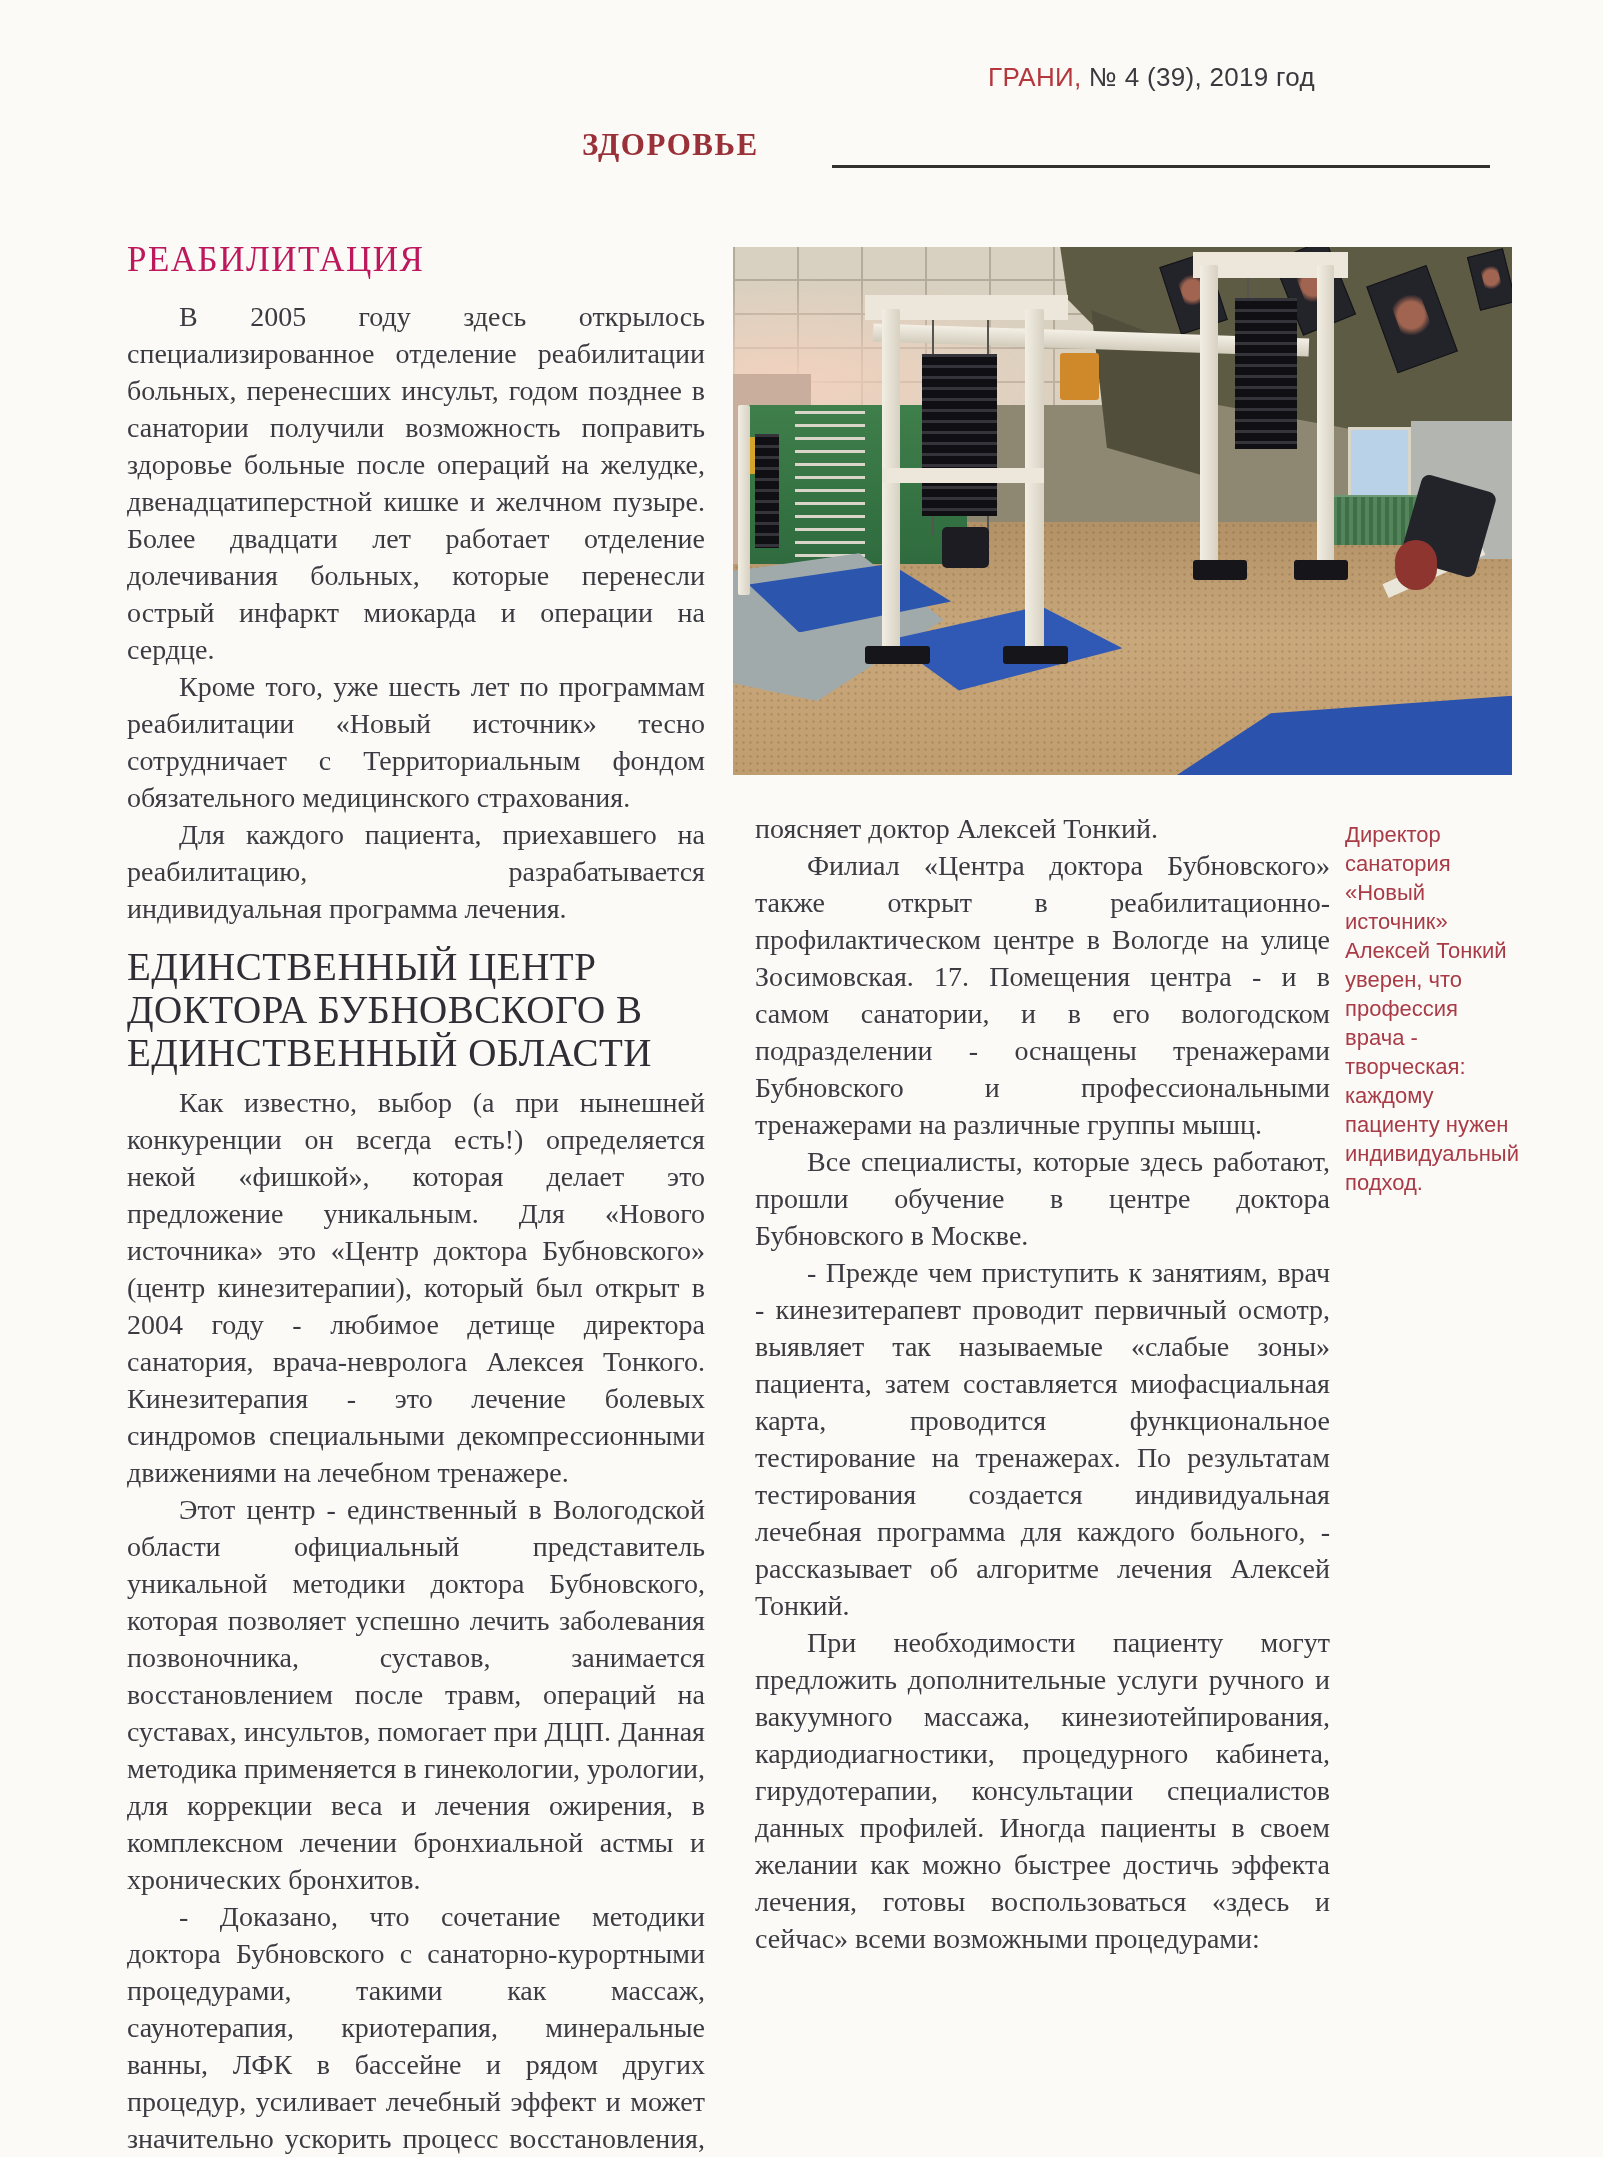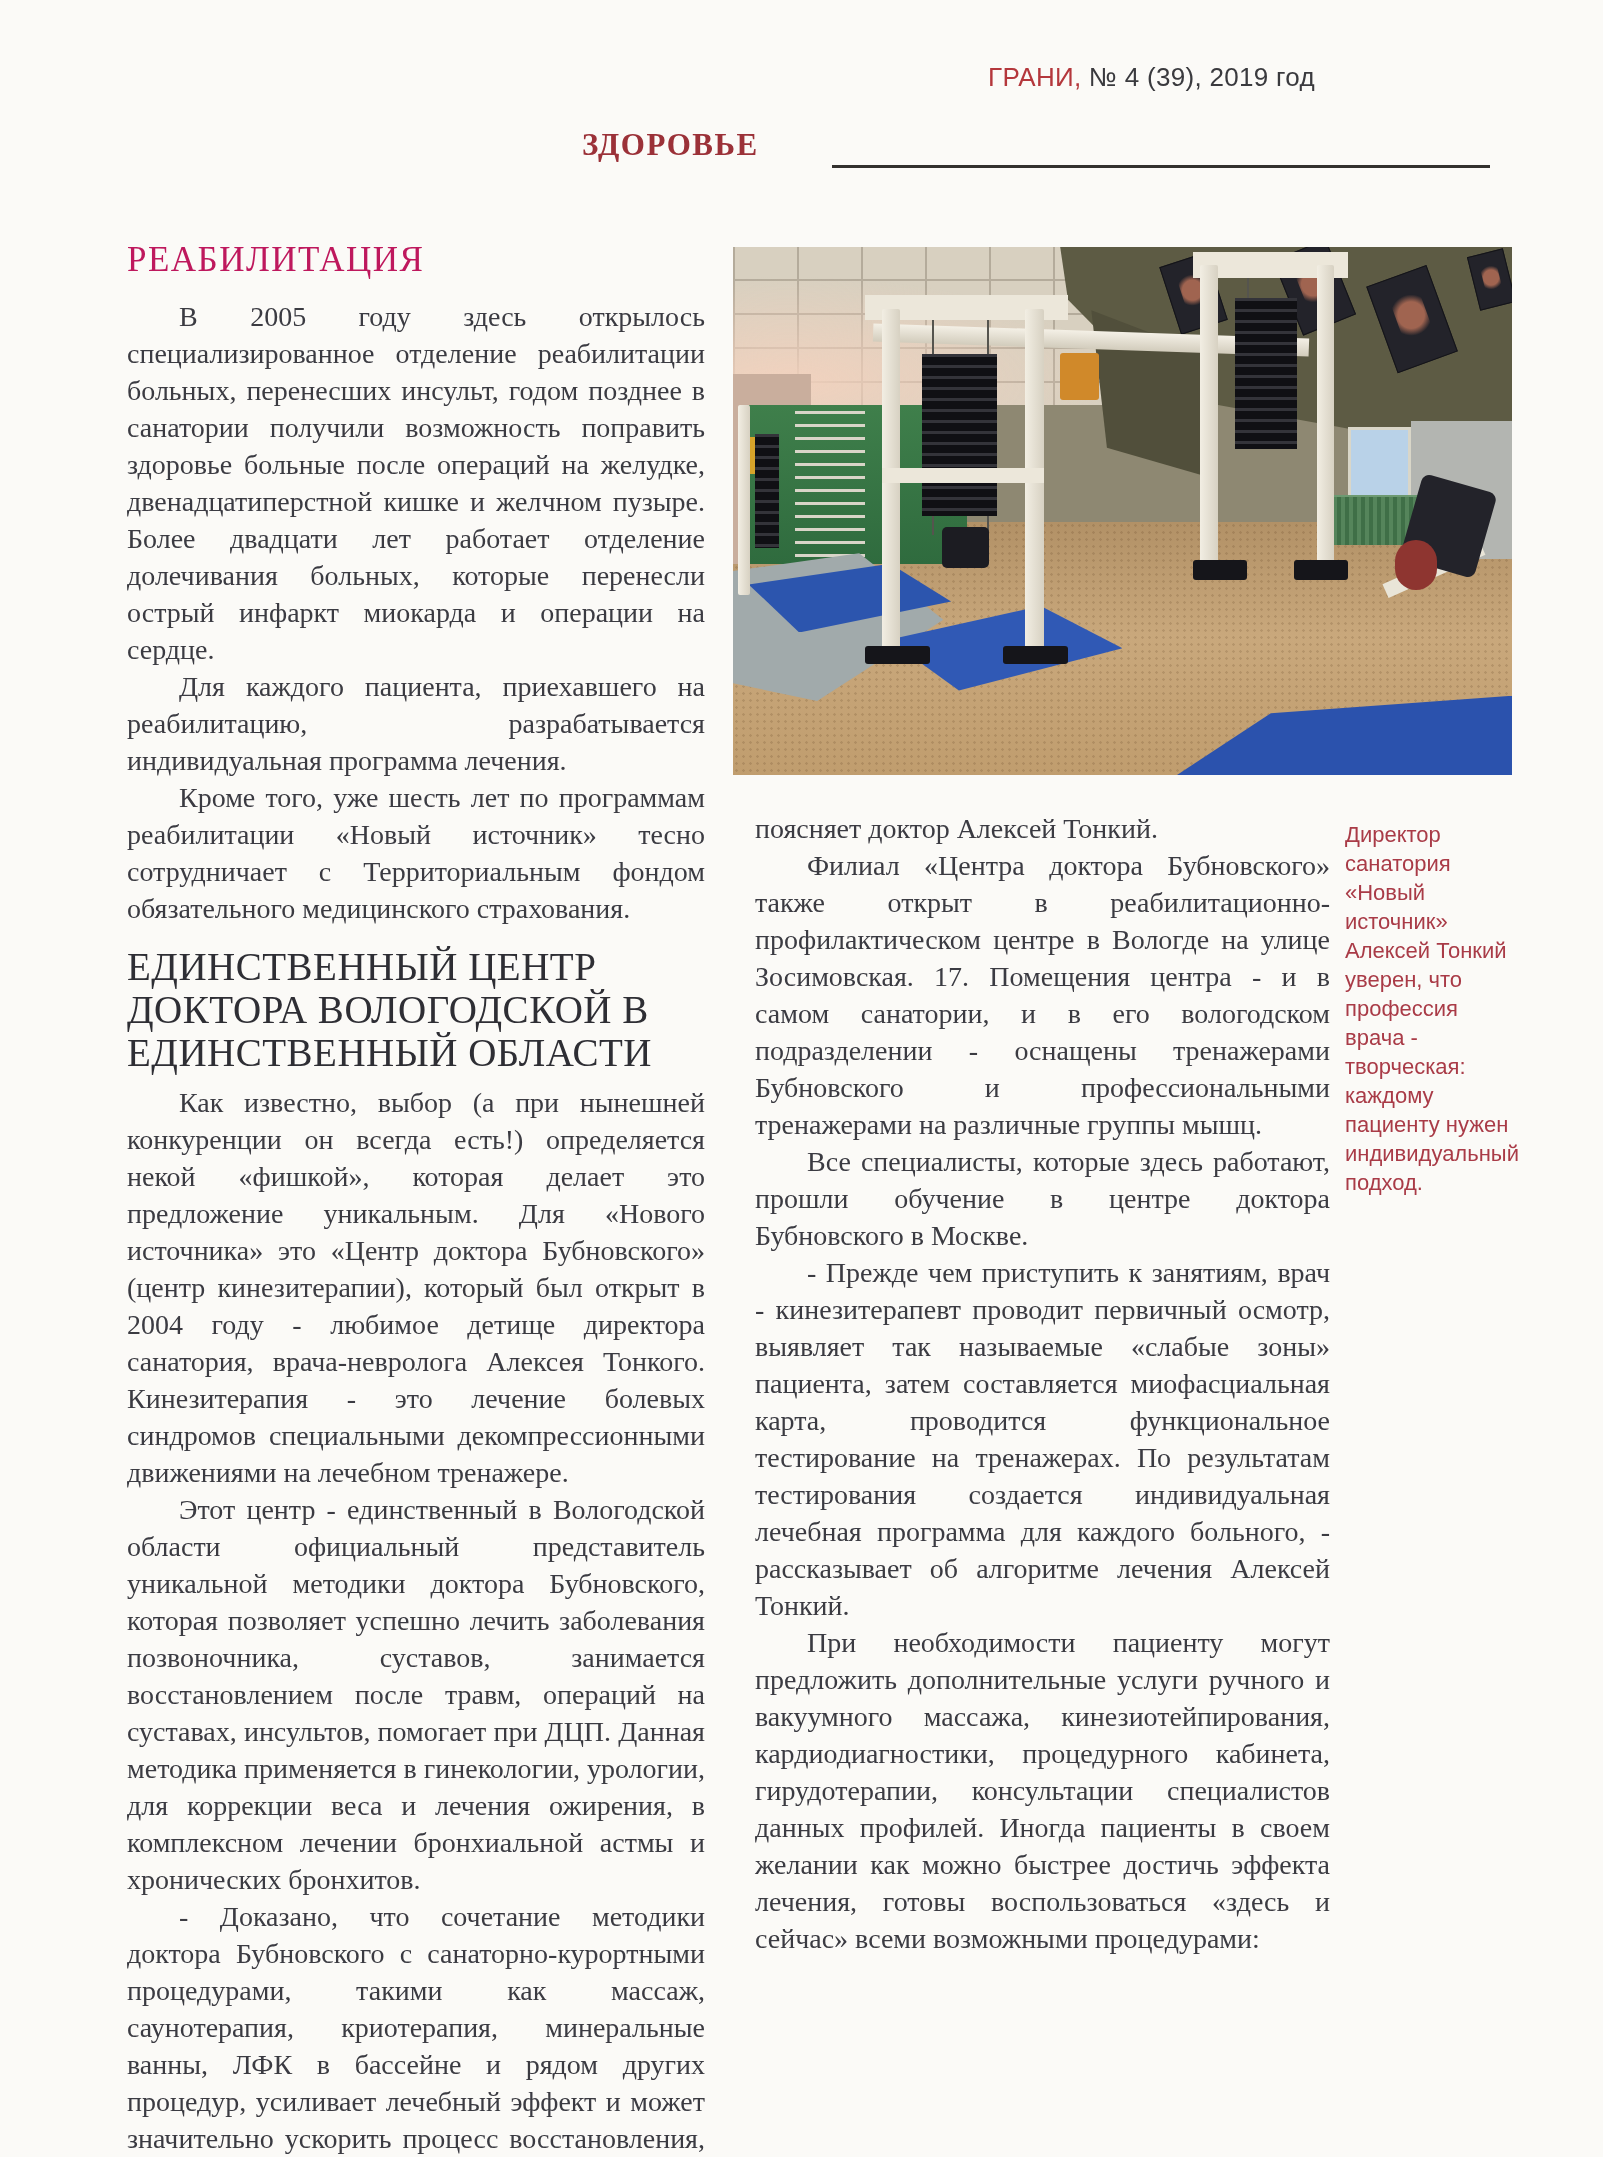--- a/index.html
+++ b/index.html
@@ -124,25 +124,25 @@
     <span class="mag">ГРАНИ,</span><span> № 4 (39), 2019 год</span>
   </div>
 
   <div class="section-title">ЗДОРОВЬЕ</div>
   <div class="head-rule"></div>
 
   <div class="h1">РЕАБИЛИТАЦИЯ</div>
 
   <div class="col col-left">
     <p>В 2005 году здесь открылось специализированное отделение реабилитации больных, перенесших инсульт, годом позднее в санатории получили возможность поправить здоровье больные после операций на желудке, двенадцатиперстной кишке и желчном пузыре. Более двадцати лет работает отделение долечивания больных, которые перенесли острый инфаркт миокарда и операции на сердце.</p>
+    <p>Кроме того, уже шесть лет по программам реабилитации «Новый источник» тесно сотрудничает с Территориальным фондом обязательного медицинского страхования.</p>
     <p>Для каждого пациента, приехавшего на реабилитацию, разрабатывается индивидуальная программа лечения.</p>
-    <p>Кроме того, уже шесть лет по программам реабилитации «Новый источник» тесно сотрудничает с Территориальным фондом обязательного медицинского страхования.</p>
     <div class="h2">
       <span>ЕДИНСТВЕННЫЙ ЦЕНТР</span>
-      <span>ДОКТОРА ВОЛОГОДСКОЙ В</span>
+      <span>ДОКТОРА БУБНОВСКОГО В</span>
       <span>ЕДИНСТВЕННЫЙ ОБЛАСТИ</span>
     </div>
     <p>Как известно, выбор (а при нынешней конкуренции он всегда есть!) определяется некой «фишкой», которая делает это предложение уникальным. Для «Нового источника» это «Центр доктора Бубновского» (центр кинезитерапии), который был открыт в 2004 году - любимое детище директора санатория, врача-невролога Алексея Тонкого. Кинезитерапия - это лечение болевых синдромов специальными декомпрессионными движениями на лечебном тренажере.</p>
     <p>Этот центр - единственный в Вологодской области официальный представитель уникальной методики доктора Бубновского, которая позволяет успешно лечить заболевания позвоночника, суставов, занимается восстановлением после травм, операций на суставах, инсультов, помогает при ДЦП. Данная методика применяется в гинекологии, урологии, для коррекции веса и лечения ожирения, в комплексном лечении бронхиальной астмы и хронических бронхитов.</p>
     <p>- Доказано, что сочетание методики доктора Бубновского с санаторно-курортными процедурами, такими как массаж, саунотерапия, криотерапия, минеральные ванны, ЛФК в бассейне и рядом других процедур, усиливает лечебный эффект и может значительно ускорить процесс восстановления, -</p>
   </div>
 
   <div class="photo" title="Зал кинезитерапии санатория: тренажеры Бубновского, синие маты, мансардный потолок">
     <div class="ph-floor"></div>
     <div class="ph-ceilgrid"></div>

